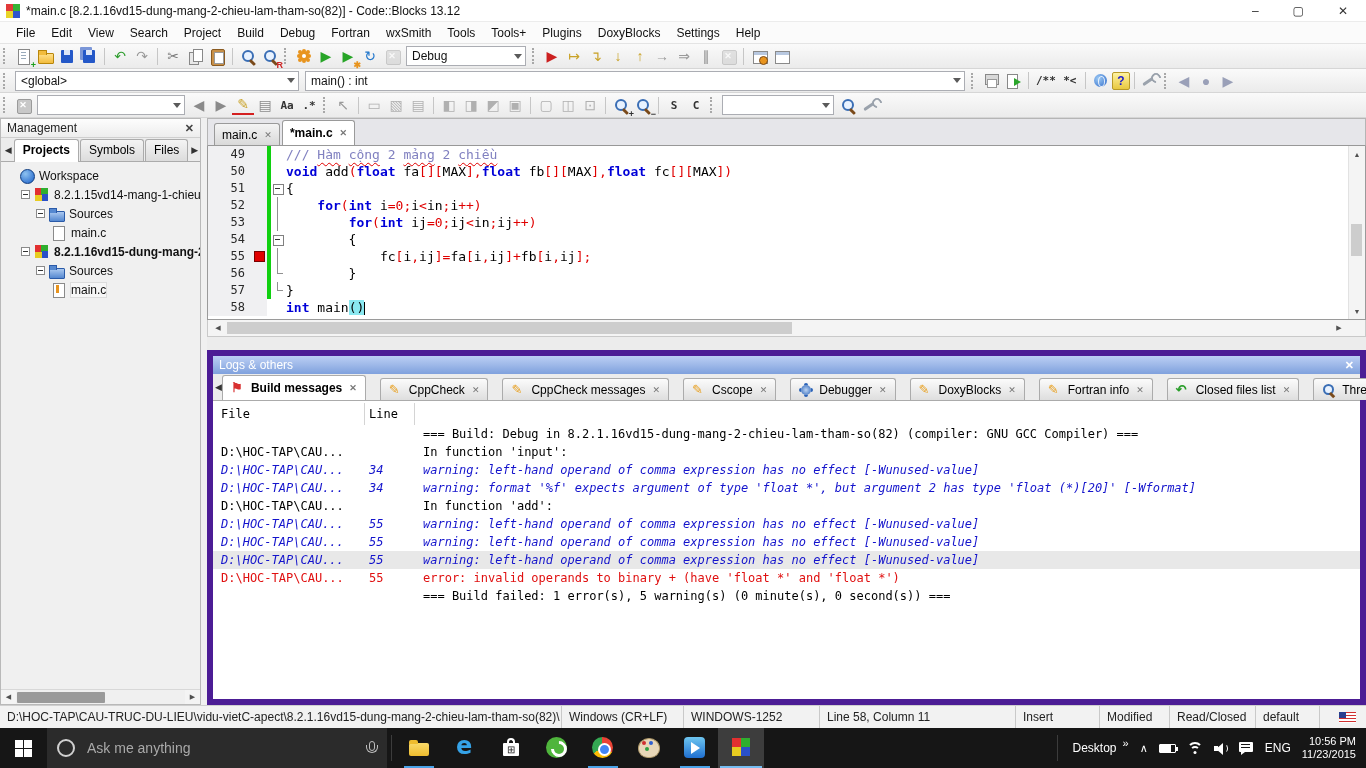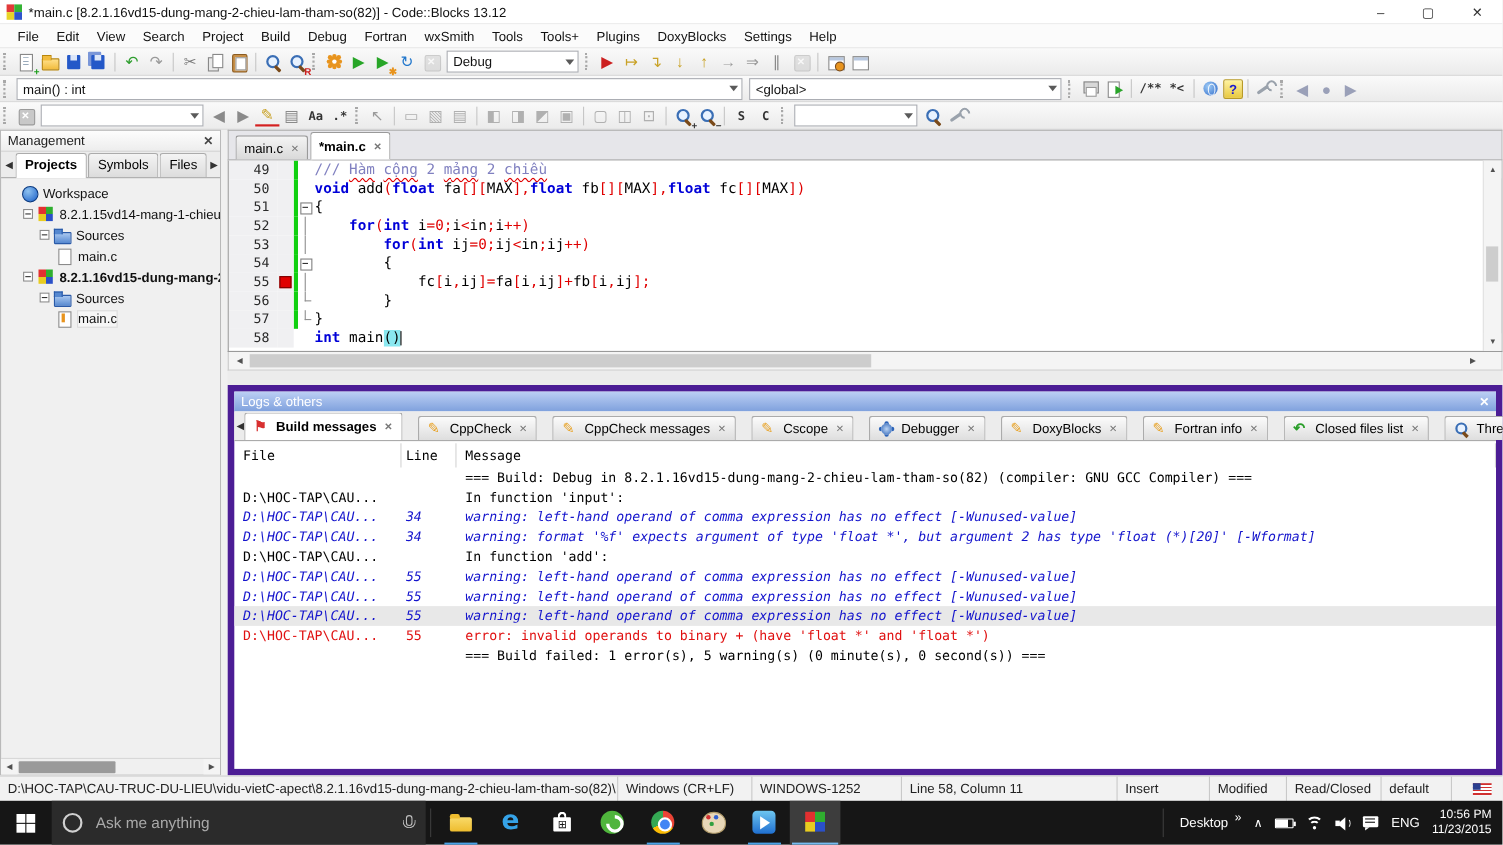--- a/index.html
+++ b/index.html
@@ -336,26 +336,26 @@
           <span class="cssicon i-window bug"></span>
         </span>
         <span class="tbi">
           <span class="cssicon i-window"></span>
         </span>
       </div>
     </div>
   <div class="toolbar-row row2">
       <div class="tbgroup">
         <span class="grip"></span>
+        <div class="combo" style="width: 284px;">
+          <span class="combo-val">&lt;global&gt;</span>
+          <span class="combo-arrow"></span>
+        </div>
         <div class="combo" style="width: 660px;">
           <span class="combo-val">main() : int</span>
-          <span class="combo-arrow"></span>
-        </div>
-        <div class="combo" style="width: 284px;">
-          <span class="combo-val">&lt;global&gt;</span>
           <span class="combo-arrow"></span>
         </div>
       </div>
       <div class="tbgroup">
         <span class="grip"></span>
         <span class="tbi">
           <span class="cssicon i-doc"></span>
         </span>
         <span class="tbi">
           <span class="cssicon i-runfile"></span>
@@ -651,21 +651,20 @@
               <span class="ltabicon li-mag"></span>
               <span class="ltab-label">Thread search</span>
               <span class="etab-close">✕</span>
             </div>
             <span class="tabarrow right">▶</span>
           </div>
         <div class="btable">
             <div class="lr head">
               <span class="c-file">File</span>
               <span class="c-line">Line</span>
-              <span class="c-msg">Message</span>
             </div>
             <div class="lr normal">
               <span class="c-file"></span>
               <span class="c-line"></span>
               <span class="c-msg">=== Build: Debug in 8.2.1.16vd15-dung-mang-2-chieu-lam-tham-so(82) (compiler: GNU GCC Compiler) ===</span>
             </div>
             <div class="lr normal">
               <span class="c-file">D:\HOC-TAP\CAU...</span>
               <span class="c-line"></span>
               <span class="c-msg">In function 'input':</span>

